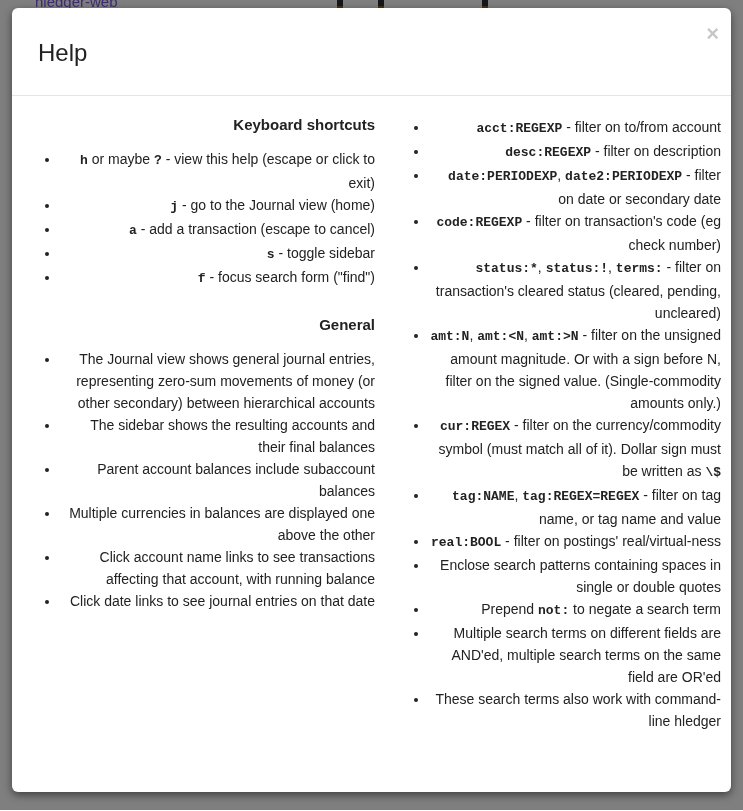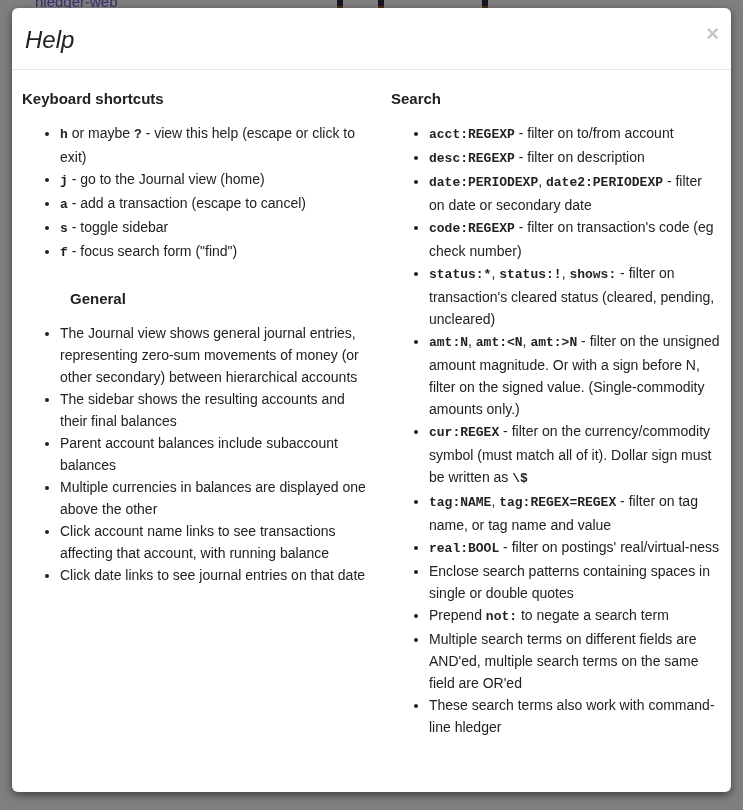--- a/index.html
+++ b/index.html
@@ -59,26 +59,25 @@
     border-radius: 6px;
     box-shadow: 0 3px 9px rgba(0, 0, 0, 0.5);
     overflow: hidden;
   }
   .modal-header {
     position: relative;
     padding: 16px 12px 13px 10px;
     border-bottom: 1px solid #e5e5e5;
   }
   .modal-title {
-    margin: 3px;
+    margin: 16px;
     font-size: 24px;
     font-weight: 400;
     color: #222;
     line-height: 1.1;
-    font-style: italic;
   }
   .close-button {
     position: absolute;
     top: 15px;
     right: 12px;
     border: 0;
     padding: 0;
     background: transparent;
     font-family: "Liberation Sans", sans-serif;
     font-size: 22px;
@@ -87,21 +86,21 @@
     color: #000;
     opacity: 0.22;
     cursor: pointer;
   }
 
   .modal-body {
     display: flex;
     padding: 20px 10px 28px 10px;
     box-sizing: border-box;
   }
-  .help-col { box-sizing: border-box; }
+  .help-col { box-sizing: border-box; text-align: right; }
   .help-col.left  { width: 369px; padding-right: 16px; }
   .help-col.right { width: 330px; }
 
   .section-heading {
     margin: 0 0 15px 0;
     font-size: 15px;
     font-weight: 700;
     color: #222;
   }
   .section-heading.not-first { margin-top: 26px; margin-left: 48px; }
@@ -159,27 +158,26 @@
           <ul class="help-list">
             <li>The Journal view shows general journal entries, representing zero-sum movements of money (or other secondary) between hierarchical accounts</li>
             <li>The sidebar shows the resulting accounts and their final balances</li>
             <li>Parent account balances include subaccount balances</li>
             <li>Multiple currencies in balances are displayed one above the other</li>
             <li>Click account name links to see transactions affecting that account, with running balance</li>
             <li>Click date links to see journal entries on that date</li>
           </ul>
         </div>
       <div class="help-col right">
-          <h4 class="section-heading">Search</h4>
           <ul class="help-list">
             <li><code>acct:REGEXP</code> - filter on to/from account</li>
             <li><code>desc:REGEXP</code> - filter on description</li>
             <li><code>date:PERIODEXP</code>, <code>date2:PERIODEXP</code> - filter on date or secondary date</li>
             <li><code>code:REGEXP</code> - filter on transaction's code (eg check number)</li>
-            <li><code>status:*</code>, <code>status:!</code>, <code>shows:</code> - filter on transaction's cleared status (cleared, pending, uncleared)</li>
+            <li><code>status:*</code>, <code>status:!</code>, <code>terms:</code> - filter on transaction's cleared status (cleared, pending, uncleared)</li>
             <li><code>amt:N</code>, <code>amt:&lt;N</code>, <code>amt:&gt;N</code> - filter on the unsigned amount magnitude. Or with a sign before N, filter on the signed value. (Single-commodity amounts only.)</li>
             <li><code>cur:REGEX</code> - filter on the currency/commodity symbol (must match all of it). Dollar sign must be written as <code>\$</code></li>
             <li><code>tag:NAME</code>, <code>tag:REGEX=REGEX</code> - filter on tag name, or tag name and value</li>
             <li><code>real:BOOL</code> - filter on postings' real/virtual-ness</li>
             <li>Enclose search patterns containing spaces in single or double quotes</li>
             <li>Prepend <code>not:</code> to negate a search term</li>
             <li>Multiple search terms on different fields are AND'ed, multiple search terms on the same field are OR'ed</li>
             <li>These search terms also work with command-line hledger</li>
           </ul>
         </div>

